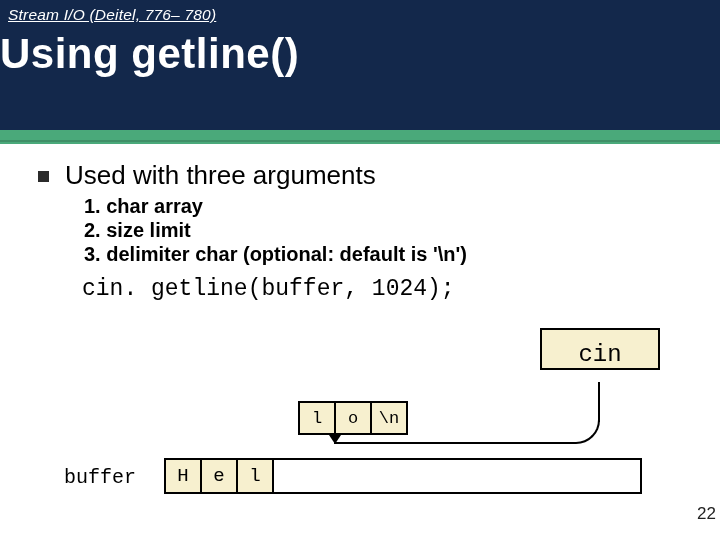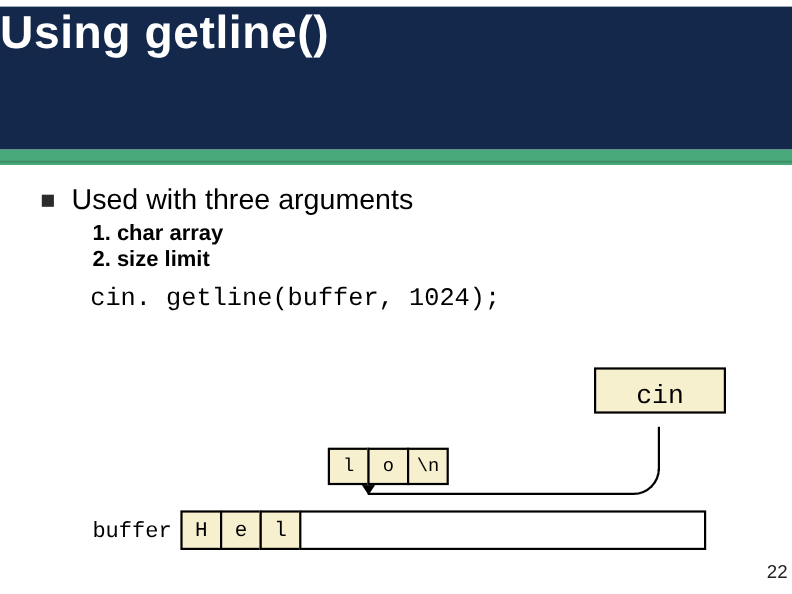--- a/index.html
+++ b/index.html
@@ -21,49 +21,54 @@
   
   .conn { position: absolute; pointer-events: none; }
   .conn-h1 { left: 598px; top: 382px; width: 2px; height: 40px; background: #000; }
   .conn-curve { left: 334px; top: 420px; width: 266px; height: 24px; border: 2px solid #000; border-top: none; border-left: none; border-bottom-right-radius: 24px; background: transparent; }
   .conn-v { left: 334px; top: 418px; width: 2px; height: 18px; background: #000; }
   .arrow-down { position: absolute; left: 327px; top: 432px; width: 0; height: 0; border-left: 8px solid transparent; border-right: 8px solid transparent; border-top: 12px solid #000; }
   
   .stream-row { position: absolute; left: 298px; top: 401px; display: flex; }
   .stream-cell { width: 38px; height: 34px; border: 2px solid #000; margin-left: -2px; background: #f7f0cf; font-family: "Courier New", monospace; font-size: 17px; display: flex; align-items: center; justify-content: center; }
   .stream-cell:first-child { margin-left: 0; }
-  .buffer-label { position: absolute; left: 84px; top: 466px; font-family: "Courier New", monospace; font-size: 20px; }
+  .buffer-label { position: absolute; left: 64px; top: 466px; font-family: "Courier New", monospace; font-size: 20px; }
   .buffer-row { position: absolute; left: 164px; top: 458px; display: flex; align-items: stretch; }
   .buf-cell { width: 38px; height: 36px; border: 2px solid #000; margin-left: -2px; background: #f7f0cf; font-family: "Courier New", monospace; font-size: 19px; display: flex; align-items: center; justify-content: center; }
   .buf-cell:first-child { margin-left: 0; }
   .buf-tail { width: 370px; height: 36px; border: 2px solid #000; margin-left: -2px; background: #fff; }
   .pagenum { position: absolute; right: 4px; bottom: 16px; font-size: 17px; font-weight: normal; color: #222; }
 </style>
 </head>
 <body>
 
 <div class="slide">
   <div class="header-area">
+    <div class="breadcrumb">Stream I/O (Deitel, 776– 780)</div>
     <div class="title">Using getline()</div>
   </div>
   <div class="green-bar"></div>
 
   <div class="content">
     <div class="bullet-line">
       <span class="bullet-sq"></span>
       <span>Used with three arguments</span>
     </div>
     <div class="ol">
       <div class="ol-item">
         <span class="num">1.</span>
         <span>char array</span>
       </div>
       <div class="ol-item">
         <span class="num">2.</span>
         <span>size limit</span>
+      </div>
+      <div class="ol-item">
+        <span class="num">3.</span>
+        <span>delimiter char (optional: default is '\n')</span>
       </div>
     </div>
     <div class="codeblock">
       <div>cin. getline(buffer, 1024);</div>
     </div>
   </div>
 
   <div class="cin-box">
     <span>cin</span>
   </div>

